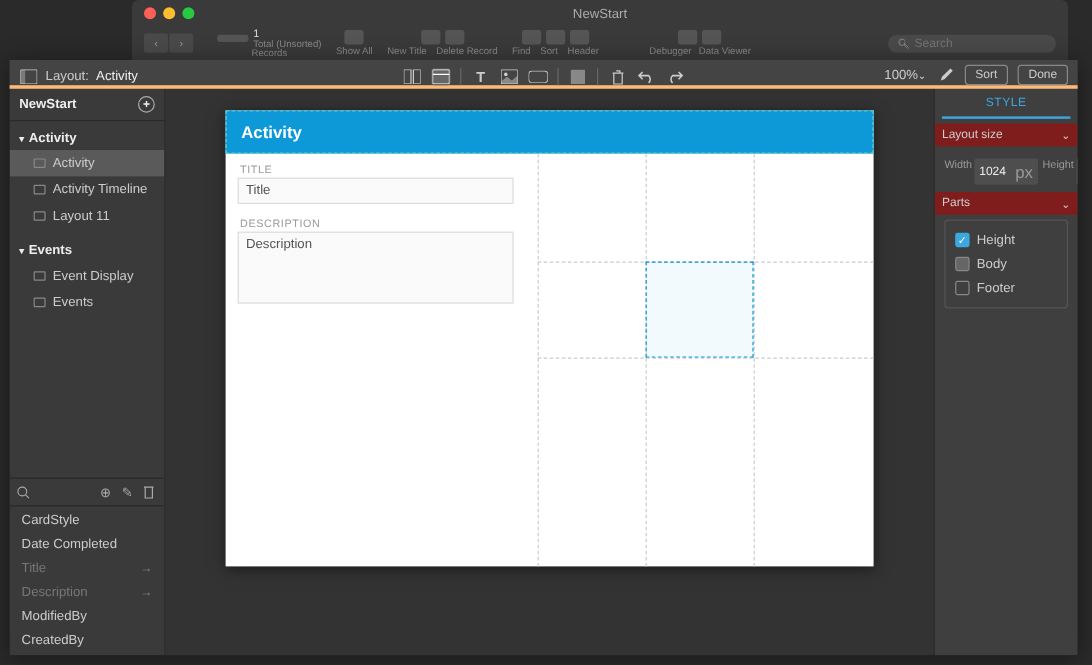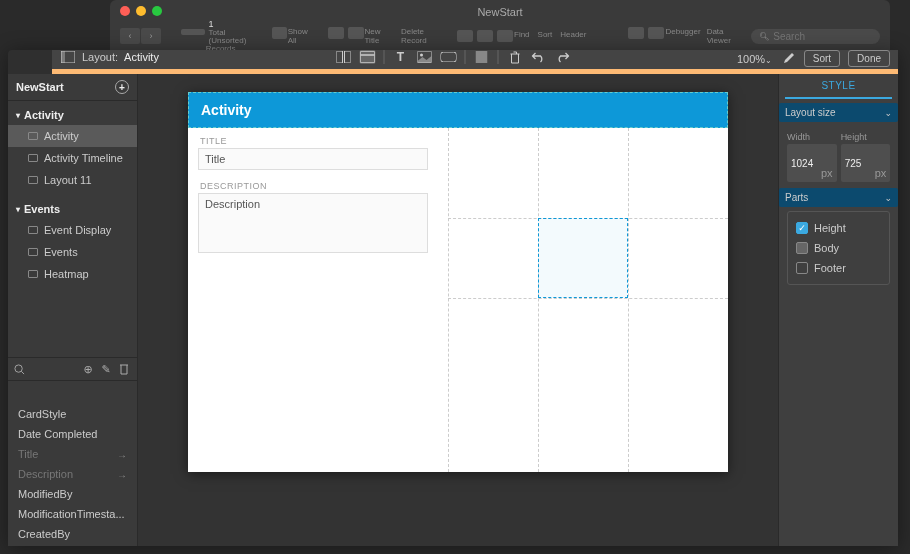--- a/index.html
+++ b/index.html
@@ -10,29 +10,29 @@
 .traffic { position: absolute; top: 6px; left: 10px; display: flex; gap: 6px; }
 .traffic span { width: 10px; height: 10px; border-radius: 50%; display: block; }
 .tl-red { background: #ff5f57; } .tl-yellow { background: #febc2e; } .tl-green { background: #28c840; }
 .bg-title { position: absolute; top: 6px; left: 50%; transform: translateX(-50%); color: #aaa; font-size: 11px; }
 .bg-toolbar { position: absolute; top: 22px; left: 0; right: 0; height: 28px; display: flex; align-items: center; gap: 12px; padding: 0 10px; color: #888; font-size: 8px; }
 .bg-nav { display: flex; gap: 1px; }
 .bg-btn { width: 20px; height: 16px; background: #4a4a4a; border-radius: 2px; display: flex; align-items: center; justify-content: center; color: #999; font-size: 9px; }
 .bg-records { display: flex; flex-direction: column; align-items: center; line-height: 1; margin-left: 8px; }
 .bg-records-top { display: flex; align-items: center; gap: 4px; }
 .bg-slider { width: 26px; height: 6px; background: #555; border-radius: 2px; }
-.bg-group { display: flex; flex-direction: row; align-items: flex-start; gap: 1px; }
+.bg-group { display: flex; flex-direction: column; align-items: center; gap: 1px; }
 .bg-group-icons { display: flex; gap: 4px; }
 .bg-icon { width: 16px; height: 12px; background: #555; border-radius: 2px; }
 .bg-search { margin-left: auto; display: flex; align-items: center; gap: 4px; background: #4a4a4a; border-radius: 10px; padding: 2px 8px; width: 140px; }
 .bg-search input { background: transparent; border: none; color: #aaa; font-size: 10px; width: 100%; outline: none; }
 
 
 .main-window { position: absolute; top: 50px; left: 8px; right: 12px; bottom: 8px; background: #2f2f2f; border-radius: 4px; display: flex; flex-direction: column; box-shadow: 0 2px 20px rgba(0,0,0,.4); }
-.topbar { height: 24px; background: #444; display: flex; align-items: flex-start; padding: 0 8px; color: #ccc; font-size: 11px; border-bottom: 5px solid #fdba74; margin-left: 44px; }
+.topbar { height: 24px; background: #444; display: flex; align-items: flex-end; padding: 0 8px; color: #ccc; font-size: 11px; border-bottom: 3px solid #fdba74; }
 .topbar-left { display: flex; align-items: center; gap: 6px; }
 .topbar-center { position: absolute; left: 50%; transform: translateX(-50%); display: flex; gap: 8px; align-items: center; }
 .tb-icon { width: 16px; height: 14px; display: flex; align-items: center; justify-content: center; color: #ccc; font-size: 12px; cursor: pointer; }
 .tb-icon.active { background: #666; border-radius: 2px; }
 .tb-divider { width: 1px; height: 14px; background: #666; }
 .topbar-right { margin-left: auto; display: flex; align-items: center; gap: 8px; }
 .zoom { color: #ccc; font-size: 11px; }
 .btn-pill { border: 1px solid #888; background: transparent; color: #ccc; font-size: 10px; padding: 2px 8px; border-radius: 3px; cursor: pointer; }
 
 .body { flex: 1; display: flex; overflow: hidden; }
@@ -48,47 +48,47 @@
 .sb-item.selected { background: #5a5a5a; }
 .sb-item-icon { width: 10px; height: 8px; border: 1px solid #888; border-radius: 1px; flex-shrink: 0; }
 .sb-scroll { flex: 1; overflow-y: auto; }
 
 
 .fields-panel { border-top: 1px solid #2a2a2a; }
 .fields-toolbar { display: flex; align-items: center; padding: 4px 6px; gap: 4px; border-bottom: 1px solid #2a2a2a; }
 .fields-search { flex: 1; display: flex; align-items: center;}
 .fields-search svg { width: 11px; height: 11px; }
 .fields-tb-icon { width: 14px; height: 14px; display: flex; align-items: center; justify-content: center; color: #aaa; cursor: pointer; }
-.fields-list { padding: 2px 0; max-height: 150px; overflow-y: auto; margin-top: 21px; }
+.fields-list { padding: 2px 0; max-height: 150px; overflow-y: auto; }
 .field-item { display: flex; align-items: center; justify-content: space-between; padding: 4px 10px; cursor: pointer; color: #ccc; }
 .field-item.muted { color: #777; }
 .field-arrow { color: #888; font-size: 10px; }
 
 
 .canvas-wrap { flex: 1; background: #333; display: flex; align-items: flex-start; justify-content: center; padding: 18px 20px; overflow: hidden; }
 .canvas { width: 540px; height: 380px; background: #fff; position: relative; box-shadow: 0 2px 12px rgba(0,0,0,.5); }
 .canvas-header { height: 36px; background: #0d98d8; color: #fff; display: flex; align-items: center; padding: 0 12px; font-weight: 600; font-size: 14px; border: 1px dashed #6cc; }
 .canvas-body { position: relative; height: calc(100% - 36px); }
 .guide-v { position: absolute; top: 0; bottom: 0; border-left: 1px dashed #ccc; }
 .guide-h { position: absolute; left: 0; right: 0; border-top: 1px dashed #ccc; }
 .form-label { position: absolute; color: #999; font-size: 9px; letter-spacing: .5px; }
 .form-field { position: absolute; border: 1px solid #ddd; background: #fafafa; padding: 4px 6px; color: #555; font-size: 11px; }
 .sel-box { position: absolute; border: 1px dashed #0d98d8; background: rgba(13,152,216,.05); }
 
 
 .inspector { width: 120px; background: #3f3f3f; color: #ccc; font-size: 11px; border-left: 1px solid #2a2a2a; padding: 0 0 8px 0; }
 .insp-tab { text-align: center; padding: 6px 0; color: #3ba9e0; font-size: 10px; letter-spacing: .5px; border-bottom: 2px solid #3ba9e0; margin: 0 6px 4px; }
 .insp-section { padding: 4px 8px; }
-.insp-sec-header { display: flex; justify-content: space-between; align-items: center; background: #0c4a6e; padding: 4px 6px; margin: 2px 0; border-radius: 2px; cursor: pointer; font-size: 10px; }
+.insp-sec-header { display: flex; justify-content: space-between; align-items: center; background: #7f1d1d; padding: 4px 6px; margin: 2px 0; border-radius: 2px; cursor: pointer; font-size: 10px; }
 .insp-row { display: flex; gap: 4px; margin-top: 4px; }
-.insp-field { flex: 1; display: flex; flex-direction: column; gap: 2px; justify-content: space-between; }
+.insp-field { flex: 1; display: flex; flex-direction: row; gap: 2px; justify-content: space-between; }
 .insp-field label { font-size: 9px; color: #999; }
 .insp-input { display: flex; align-items: center; background: #4e4e4e; border-radius: 2px; padding: 3px 4px; }
 .insp-input input { width: 30px; background: transparent; border: none; color: #eee; font-size: 10px; outline: none; }
-.insp-unit { font-size: 11px; color: #999; margin-top: 20px; }
+.insp-unit { font-size: 14px; color: #999; }
 .insp-parts { border: 1px solid #555; border-radius: 3px; padding: 6px; margin: 4px 8px; }
 .insp-check { display: flex; align-items: center; gap: 6px; padding: 4px 2px; cursor: pointer; }
 .chk { width: 12px; height: 12px; border: 1px solid #888; border-radius: 2px; display: flex; align-items: center; justify-content: center; font-size: 9px; }
 .chk.on { background: #3ba9e0; border-color: #3ba9e0; color: #fff; }
 .chk.mid { background: #666; }
 
 svg { display: block; }
 </style>
 </head>
 <body>
@@ -264,24 +264,20 @@
             <span>Events</span>
           </div>
           <div class="sb-item">
               <span class="sb-item-icon"></span>
               <span>Event Display</span>
             </div>
           <div class="sb-item">
               <span class="sb-item-icon"></span>
               <span>Events</span>
             </div>
-          <div class="sb-item">
-              <span class="sb-item-icon"></span>
-              <span>Heatmap</span>
-            </div>
         </div>
       </div>
       <div class="fields-panel">
         <div class="fields-toolbar">
           <div class="fields-search">
             <svg viewBox="0 0 12 12">
                 <circle cx="5" cy="5" r="4" fill="none" stroke="#aaa"></circle>
                 <line x1="8" y1="8" x2="11" y2="11" stroke="#aaa"></line>
               </svg>
           </div>
@@ -303,23 +299,20 @@
             <div class="field-item muted">
               <span>Title</span>
               <span class="field-arrow">→</span>
             </div>
             <div class="field-item muted">
               <span>Description</span>
               <span class="field-arrow">→</span>
             </div>
             <div class="field-item">
               <span>ModifiedBy</span>
-            </div>
-            <div class="field-item">
-              <span>ModificationTimesta...</span>
             </div>
             <div class="field-item">
               <span>CreatedBy</span>
             </div>
           </div>
       </div>
     </div>
 
     <div class="canvas-wrap">
       <div class="canvas">

